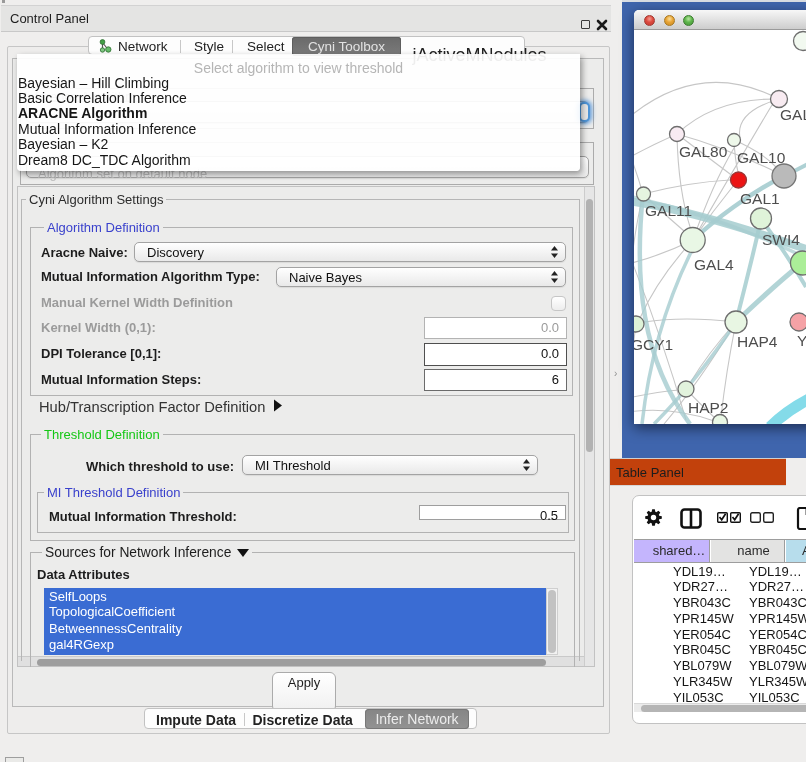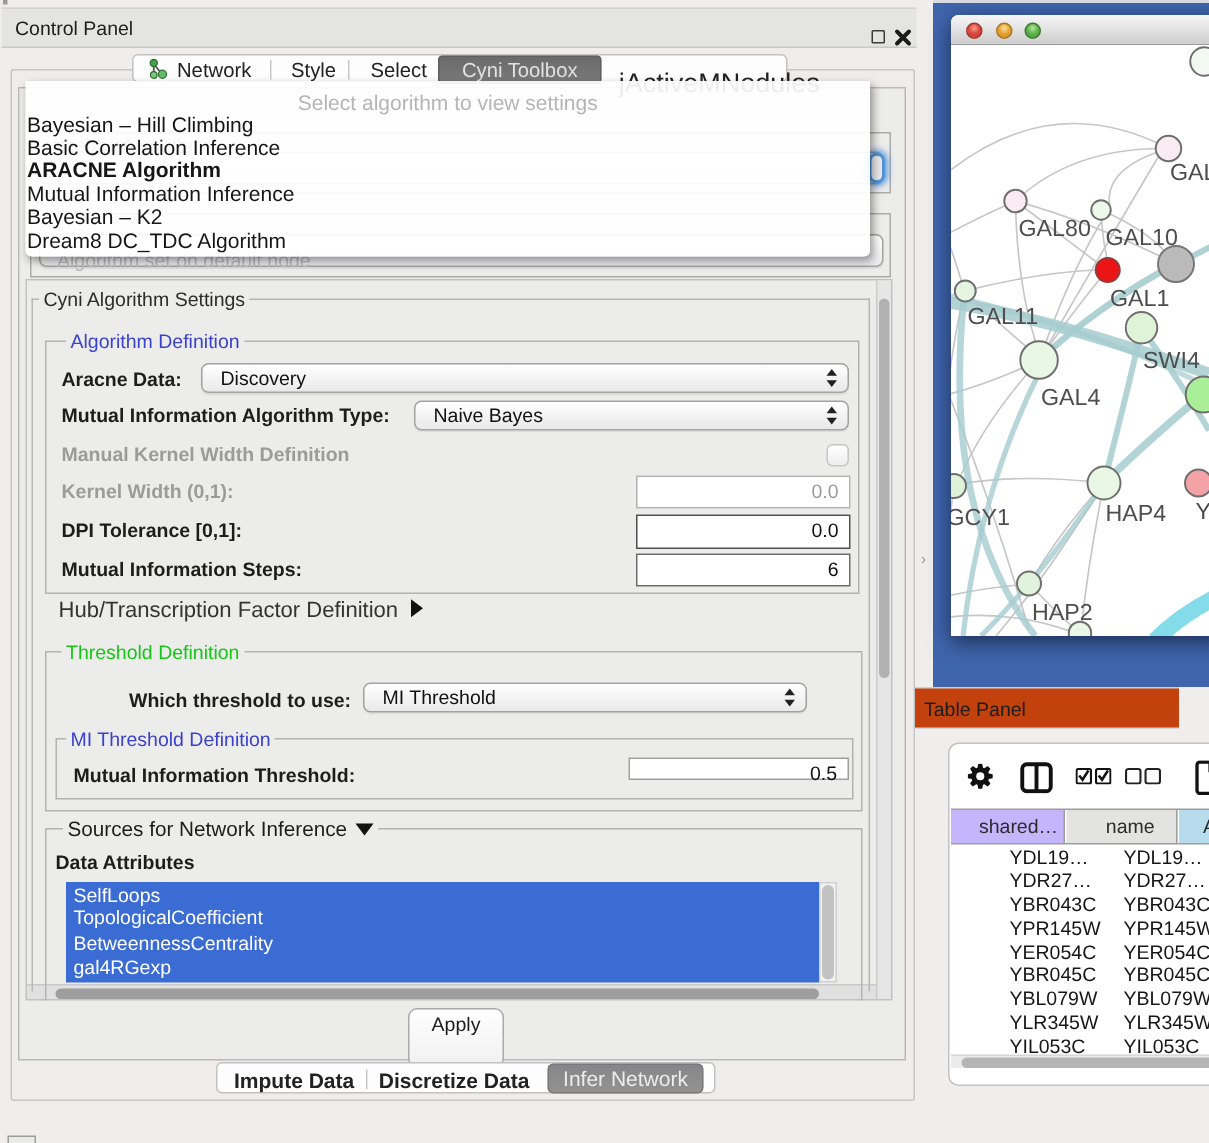--- a/index.html
+++ b/index.html
@@ -250,21 +250,21 @@
   <div class="abs" style="left:19px; top:1.5px; width:509px; height:7px; background:#9e9e9e; border-radius:4px;"></div>
 </div>
 
 <div class="gbox" style="left:21px; top:199px; width:559px; height:462px; border-color:#b6b6b6; border-bottom:none;">
   <div class="gtitle" style="color:#2c2c2c; left:4px;">Cyni Algorithm Settings</div>
 </div>
 
 <div class="gbox" style="left:30px; top:227px; width:543px; height:169px;">
   <div class="gtitle" style="color:#3a41cc; left:13px;">Algorithm Definition</div>
 </div>
-<div class="abs b13" style="left:41px; top:245px;">Aracne Data:</div>
+<div class="abs b13" style="left:41px; top:245px;">Aracne Naive:</div>
 <div class="combo" style="left:134px; top:242px; width:432px; height:20px;">
       <span class="ct">Discovery</span>
       <svg class="carr" viewBox="0 0 9 13">
         <path d="M4.5 0.5 L8 5 H1 Z" fill="#222"></path>
         <path d="M4.5 12.5 L1 8 H8 Z" fill="#222"></path>
       </svg>
     </div>
 <div class="abs b13" style="left:41px; top:269px;">Mutual Information Algorithm Type:</div>
 <div class="combo" style="left:276px; top:267px; width:290px; height:20px;">
       <span class="ct">Naive Bayes</span>
@@ -322,21 +322,21 @@
 <div class="abs" id="bottabs" style="left:144px; top:708px; width:333px; height:21px; background:#fdfdfd; border:1px solid #c2c2c2; border-radius:4px;">
   <div class="abs" style="left:11px; top:2.5px; font-size:14px; font-weight:bold; color:#222;">Impute Data</div>
   <div class="abs" style="left:98.5px; top:4px; width:1px; height:13px; background:#c8c8c8;"></div>
   <div class="abs" style="left:107.5px; top:2.5px; font-size:14px; font-weight:bold; color:#222;">Discretize Data</div>
   <div class="abs" style="left:220px; top:0px; width:104px; height:20px; background:linear-gradient(#858585,#939393); border-radius:4px; box-shadow:inset 0 0 0 1px #787878;">
     <div style="text-align:center; font-size:14px; color:#ececec; line-height:20px;">Infer Network</div>
   </div>
 </div>
 
 <div class="abs" id="popup" style="left:17px; top:54px; width:563px; height:117px; background:rgba(255,255,255,0.92); border-radius:0 0 4px 4px; box-shadow:2px 3px 6px rgba(0,0,0,0.4); font-size:14px; color:#161616;">
-  <div class="abs" style="left:0; top:6px; width:100%; text-align:center; font-size:14px; color:#b5b5b5;">Select algorithm to view settings</div>
+  <div class="abs" style="left:0; top:6px; width:100%; text-align:center; font-size:14px; color:#b5b5b5;">Select algorithm to view threshold</div>
   <div class="abs" style="left:1px; top:20.5px; white-space:nowrap;">Bayesian – Hill Climbing</div>
   <div class="abs" style="left:1px; top:35.5px; white-space:nowrap;">Basic Correlation Inference</div>
   <div class="abs" style="left:1px; top:51px; white-space:nowrap; font-weight:bold;">ARACNE Algorithm</div>
   <div class="abs" style="left:1px; top:66.5px; white-space:nowrap;">Mutual Information Inference</div>
   <div class="abs" style="left:1px; top:82px; white-space:nowrap;">Bayesian – K2</div>
   <div class="abs" style="left:1px; top:98px; white-space:nowrap;">Dream8 DC_TDC Algorithm</div>
 </div>
 
 <div class="abs" style="left:614px; top:368px; font-size:10px; color:#909090;">›</div>
 

